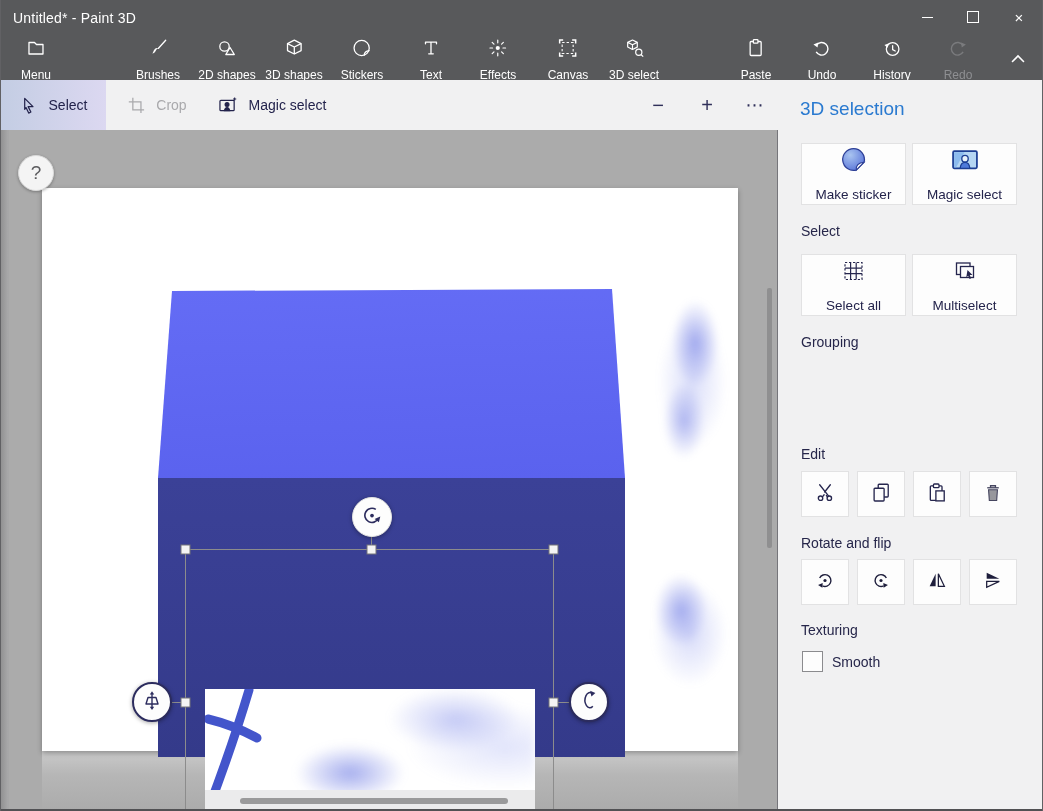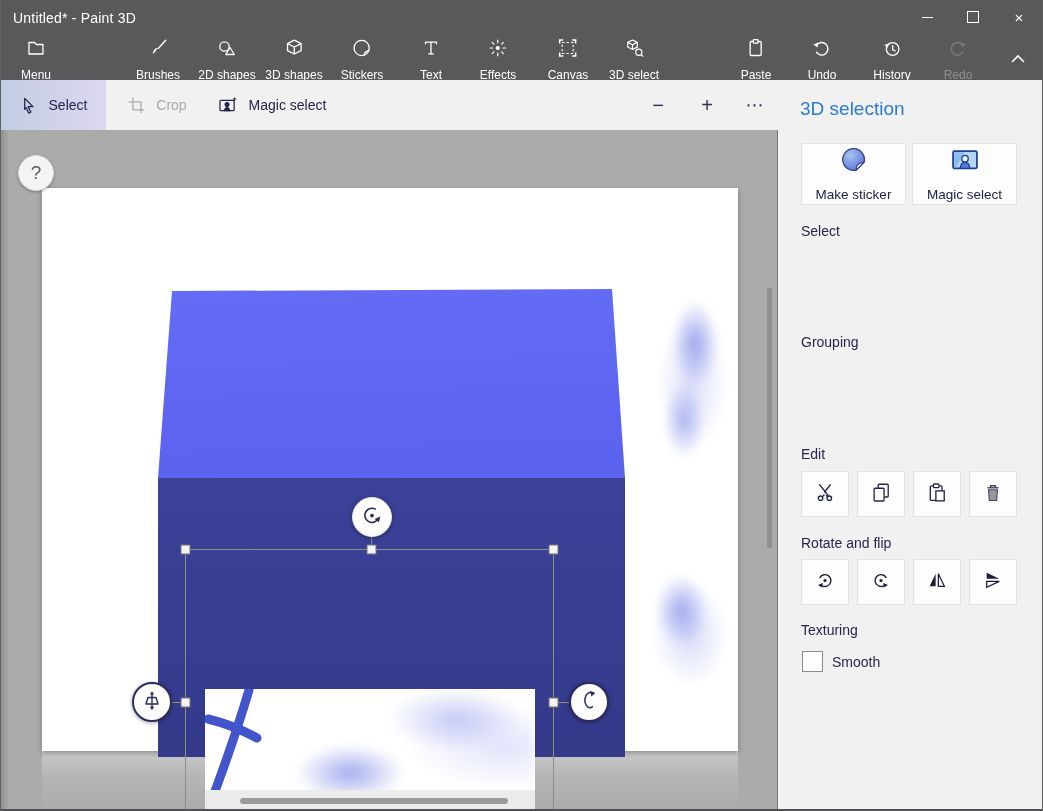--- a/index.html
+++ b/index.html
@@ -397,21 +397,40 @@
             <path d="M3 5h10l-8 14.5H3z" fill="#8cbbee" stroke="none"></path>
             <path d="M8.8 20.5c.5-3.7 2.3-5.6 4.7-5.6s4.2 1.9 4.7 5.6z" fill="#4e7ad9" stroke="#1d3f94" stroke-width="1.2"></path>
             <circle cx="13.5" cy="11.2" r="3.1" fill="#e8f2fb" stroke="#1d3f94" stroke-width="1.3"></circle>
           </svg>
         </span>
       <span>Magic select</span>
     </div>
 
     <div class="plabel" style="top:143px">Select</div>
 
-
+    <div class="pbtn" style="left:23px;top:174px">
+      <span>
+          <svg width="26" height="26" viewBox="0 0 26 26" fill="none" stroke="#26264e" stroke-width="1.2">
+            <rect x="4" y="4.5" width="17" height="17" stroke-dasharray="2.2 1.8"></rect>
+            <path d="M4 10.1h17M4 15.7h17M9.6 4.5v17M15.2 4.5v17"></path>
+          </svg>
+        </span>
+      <span>Select all</span>
+    </div>
+
+    <div class="pbtn" style="left:134px;top:174px">
+      <span>
+          <svg width="26" height="26" viewBox="0 0 26 26" fill="none" stroke="#26264e" stroke-width="1.3">
+            <rect x="4.5" y="5" width="13.5" height="11.5"></rect>
+            <rect x="8.5" y="8.5" width="13" height="11" fill="#fdfdfd"></rect>
+            <path d="M15.5 12l5 5h-2.8l1.5 3.2-1.6.8-1.5-3.2-1.9 1.9z" fill="#26264e" stroke="none"></path>
+          </svg>
+        </span>
+      <span>Multiselect</span>
+    </div>
 
     <div class="plabel" style="top:254px">Grouping</div>
 
 
 
     <div class="plabel" style="top:366px">Edit</div>
 
     <div class="sbtn" style="left:23px;top:391px">
       <span><svg width="20" height="20" viewBox="0 0 18 18" fill="none" stroke="#26264e" stroke-width="1.2" stroke-linecap="round">
             <path d="M4.2 2.5l8.3 10.4M13.8 2.5L8.7 9"></path>

